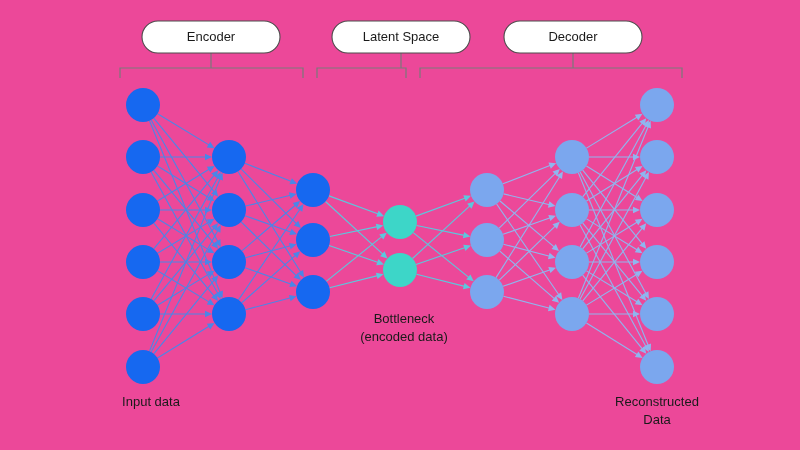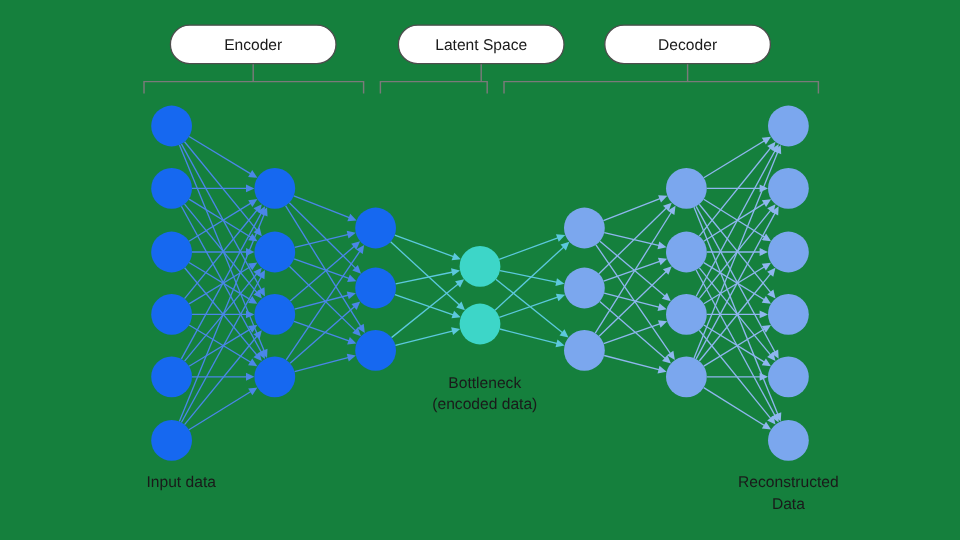--- a/index.html
+++ b/index.html
@@ -4,21 +4,21 @@
 <style>
   html, body {
     margin: 0;
     padding: 0;
     background: #ffffff;
   }
   #canvas {
     position: relative;
     width: 800px;
     height: 450px;
-    background: #15803d;
+    background: #ec4899;
     overflow: hidden;
     font-family: "Liberation Sans", sans-serif;
   }
   #net-svg {
     position: absolute;
     left: 0;
     top: 0;
     width: 800px;
     height: 450px;
   }

